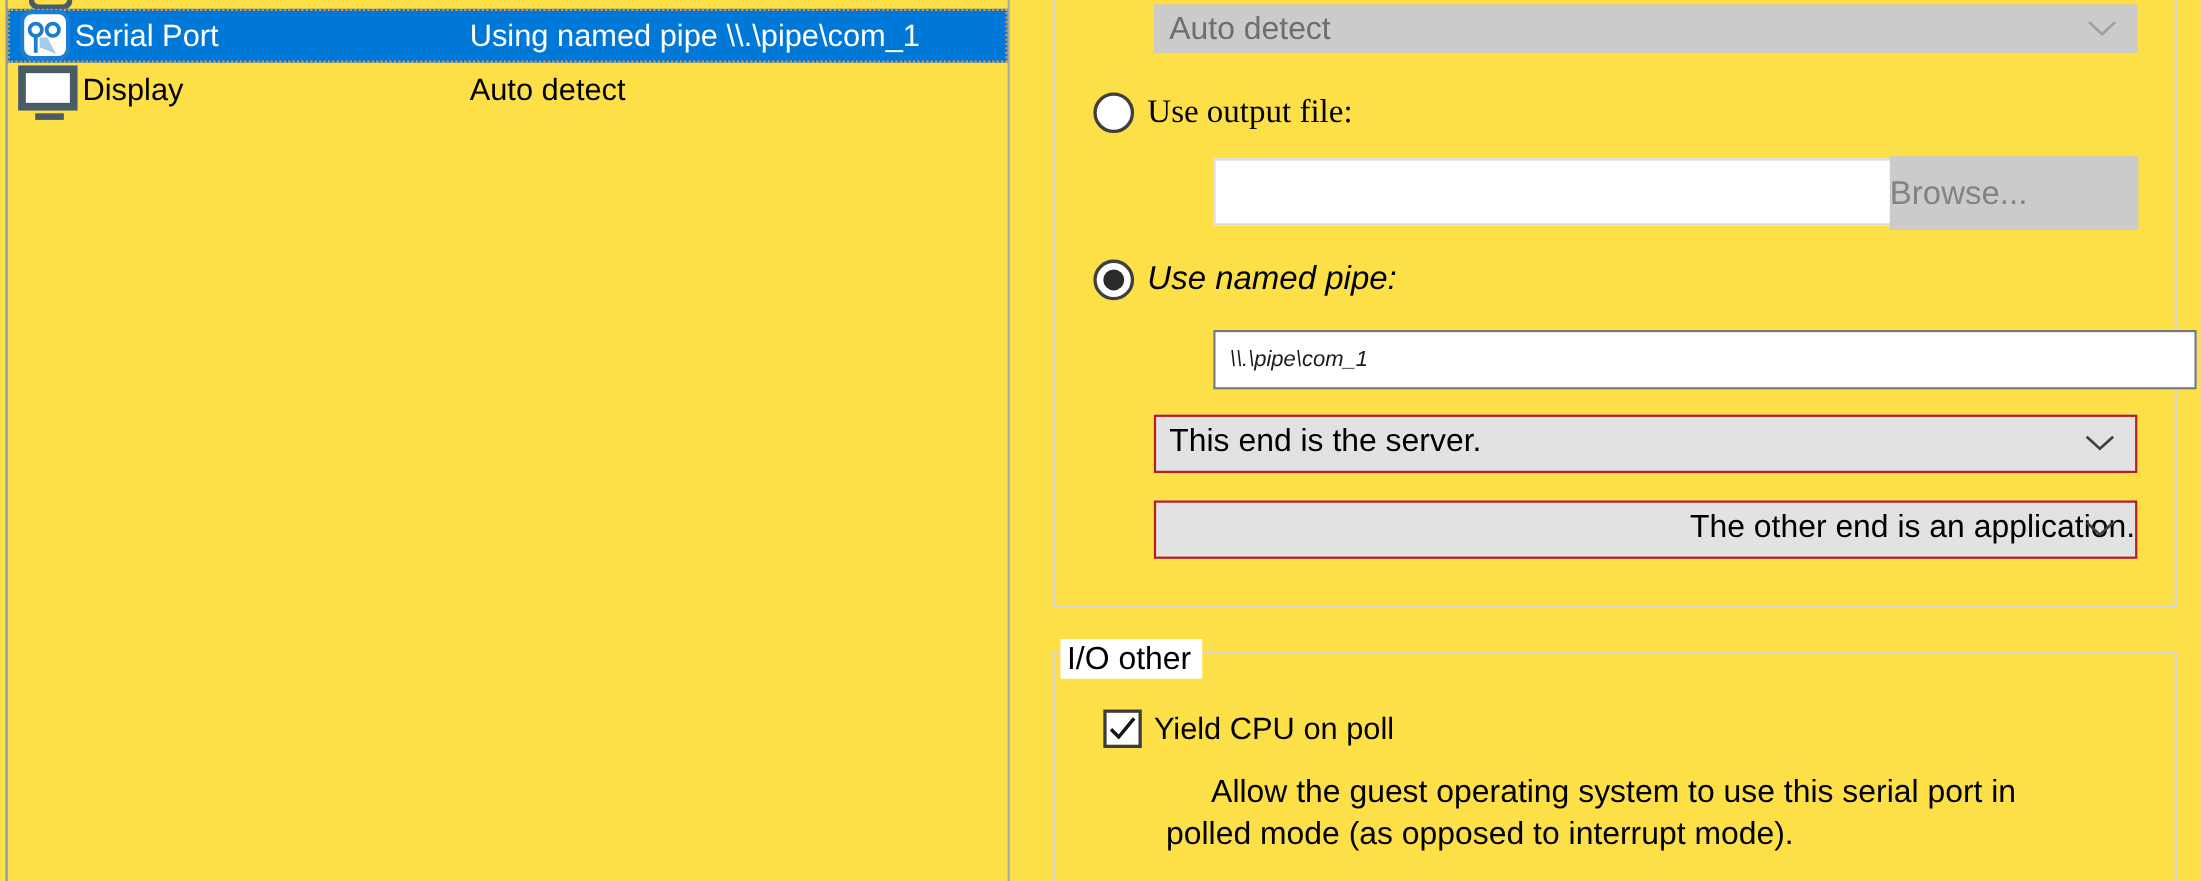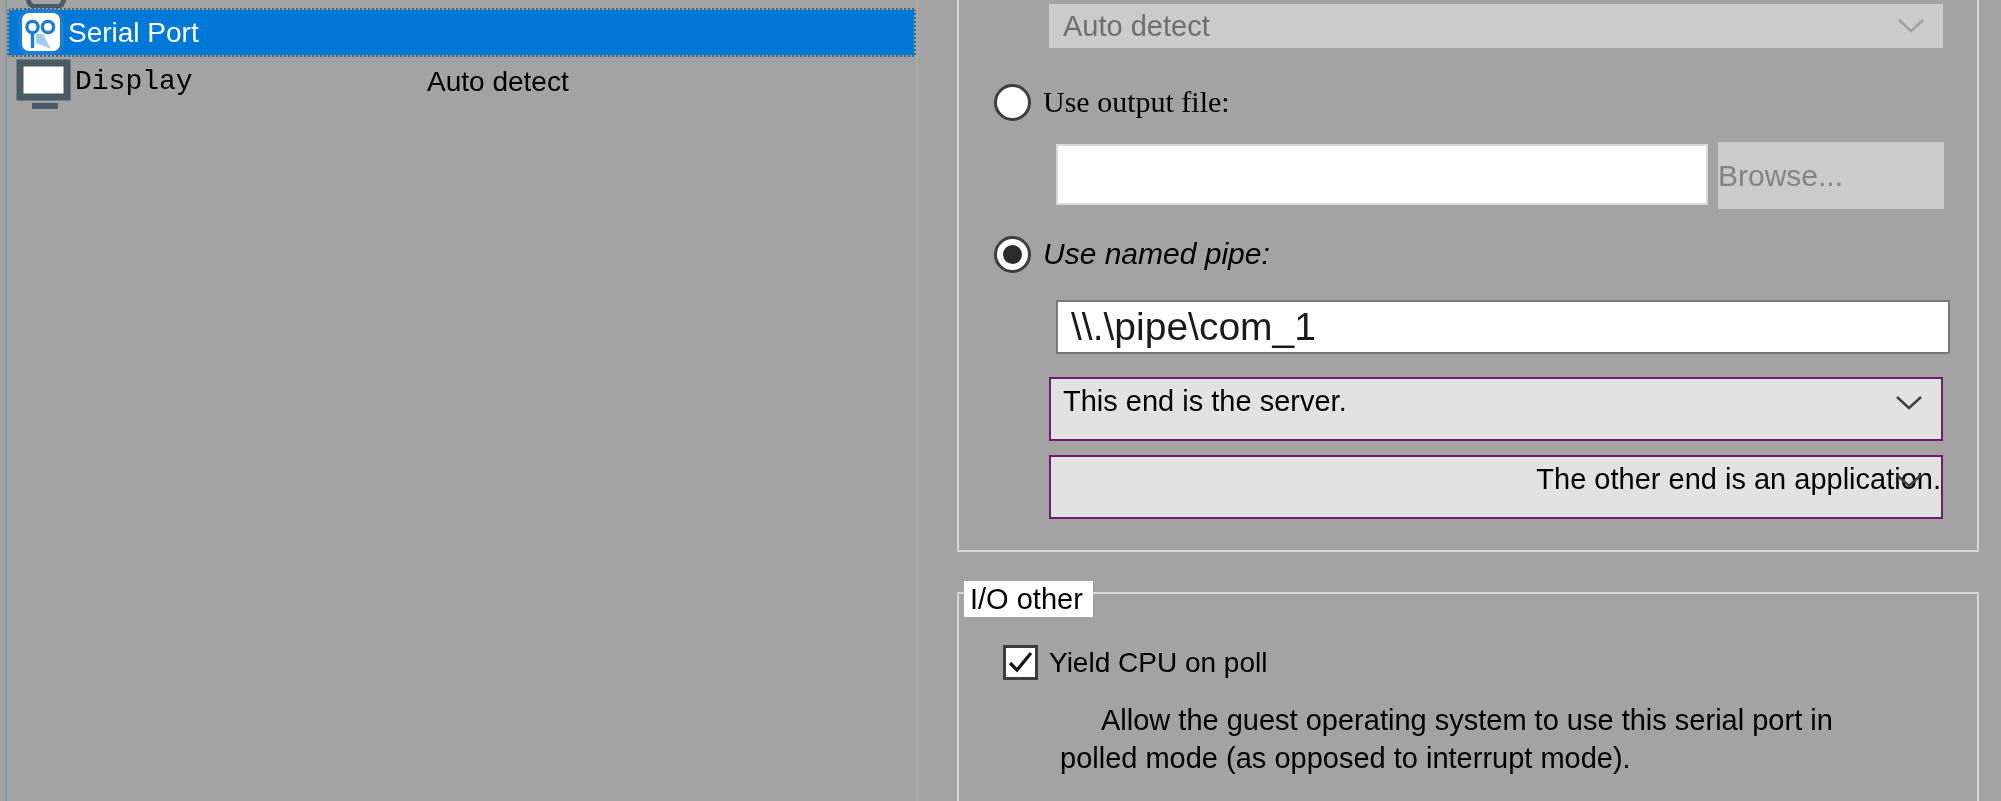--- a/index.html
+++ b/index.html
@@ -1,66 +1,66 @@
 <!DOCTYPE html>
 <html><head>
 <meta charset="utf-8">
 <style>
   * { margin:0; padding:0; box-sizing:border-box; }
   html,body { background:#fff; }
   body { font-family:"Liberation Sans","DejaVu Sans",sans-serif; }
-  .screen { position:relative; width:2001px; height:801px; background:#a3a3a3; overflow:hidden; }
+  .screen { position:relative; width:2001px; height:801px; background:#fde047; overflow:hidden; }
 
   
   .dlg-left-line   { position:absolute; left:5px;  top:0; width:2px; height:801px; background:#8c9aa6; }
   .list-right-line { position:absolute; left:916px; top:0; width:2px; height:801px; background:#a7abb0; }
 
   .partial-icon { position:absolute; left:26px; top:0; width:40px; height:9px;
     border-left:5px solid #4a5b68; border-right:5px solid #4a5b68; border-bottom:5px solid #4a5b68;
     border-radius:0 0 9px 9px; }
 
   .row { position:absolute; left:7px; width:909px; height:49px; font-size:28px; color:#000; }
   .row-serial { top:8px; background:#0078d7; color:#fff; outline:2px dotted #e8913f; outline-offset:-2px; }
   .row-display { top:57px; }
   .cell-device  { position:absolute; left:61px;  top:0; line-height:49px; white-space:nowrap; }
-  .row-display .cell-device { left:68px;font-family:Liberation Mono, monospace; }
+  .row-display .cell-device { left:68px; }
   .cell-summary { position:absolute; left:420px; top:0; line-height:49px; white-space:nowrap; }
   .icon-serial  { position:absolute; left:9px;  top:-1px; }
   .icon-display { position:absolute; left:5px;  top:1px; }
 
   
   .groupbox { position:absolute; border:2px solid #d6d6d6; background:transparent; }
   .gb-connection { left:957px; top:-12px; width:1022px; height:564px; }
   .gb-iomode     { left:957px; top:592px; width:1022px; height:240px; }
   .gb-label { position:absolute; left:964px; top:581px; background:#fff; padding:0 10px 0 6px;
     font-size:29px; color:#000; line-height:36px; }
 
   
-  .combo { position:absolute; left:1049px; width:894px; height:64px; background:#e2e2e2;
-    border:2px solid #701a75; font-size:29px; color:#000; line-height:44px; padding-left:12px;
+  .combo { position:absolute; left:1049px; width:894px; height:53px; background:#e2e2e2;
+    border:2px solid #b91c1c; font-size:29px; color:#000; line-height:44px; padding-left:12px;
     white-space:nowrap; overflow:hidden; }
   .combo .chev { position:absolute; right:18px; top:16px; color:#3f3f3f; }
   .combo-disabled { top:4px; height:44px; background:#cbcbcb; border:none; color:#6e6e6e;
     line-height:44px; padding-left:14px; }
   .combo-disabled .chev { top:14px; color:#a0a0a0; }
   .combo-near { top:377px; }
   .combo-far  { top:455px;text-align:right; }
 
   .radio { position:absolute; left:994px; width:37px; height:37px; border:3px solid #3f3f3f;
     border-radius:50%; background:#fff; }
   .radio-output { top:84px; }
   .radio-pipe   { top:236px; }
   .radio-checked::after { content:""; position:absolute; left:6px; top:6px; width:19px; height:19px;
     border-radius:50%; background:#2b2b2b; }
   .radio-label { position:absolute; left:1043px; font-size:30px; color:#000; line-height:42px; white-space:nowrap; }
   .lbl-output { top:81px;font-family:Liberation Serif, serif; }
   .lbl-pipe   { top:233px;font-style:italic; }
 
-  .txt-input { position:absolute; left:1056px; background:#fff; font-family:inherit;
-    font-size:39px; color:#1a1a1a; padding:0 0 0 13px; outline:none; }
+  .txt-input { position:absolute; left:1103px; background:#fff; font-family:inherit;
+    font-size:20px; color:#1a1a1a; padding:0 0 0 13px; outline:none;font-style:italic; }
   .input-outfile { top:144px; width:652px; height:61px; border:2px solid #d9d9d9; }
   .input-pipe    { top:300px; width:894px; height:54px; border:2px solid #787878; }
 
   .btn-browse { position:absolute; left:1718px; top:142px; width:226px; height:67px;
     background:#cbcbcb; border:none; font-family:inherit; font-size:30px; color:#7f8486;
     line-height:67px; text-align:left; }
 
   .checkbox { position:absolute; left:1003px; top:645px; width:35px; height:35px;
     background:#fff; border:3px solid #3c3c3c; }
   .checkbox svg { display:block; margin:1px 0 0 0; }
@@ -83,20 +83,21 @@
 
     <div class="row row-serial">
       <svg class="icon-serial" width="50" height="50" viewBox="0 0 50 50">
         <rect x="4" y="4" width="42" height="42" rx="9" fill="#ffffff" stroke="#1b7ed3" stroke-width="4"></rect>
         <polygon points="20,27 27,27 35,42 20,36" fill="#a4cbea"></polygon>
         <line x1="16.5" y1="26" x2="16.5" y2="41" stroke="#1b7ed3" stroke-width="3.4"></line>
         <circle cx="16.5" cy="20" r="5.6" fill="#ffffff" stroke="#1b7ed3" stroke-width="3.4"></circle>
         <circle cx="32" cy="20" r="5.6" fill="#ffffff" stroke="#1b7ed3" stroke-width="3.4"></circle>
       </svg>
       <span class="cell-device">Serial Port</span>
+      <span class="cell-summary">Using named pipe \\.\pipe\com_1</span>
     </div>
 
     <div class="row row-display">
       <svg class="icon-display" width="62" height="52" viewBox="0 0 62 52">
         <rect x="8" y="5" width="47" height="34" fill="#ffffff" stroke="#4a5b68" stroke-width="7"></rect>
         <rect x="20" y="45" width="26" height="6" fill="#4a5b68"></rect>
       </svg>
       <span class="cell-device">Display</span>
       <span class="cell-summary">Auto detect</span>
     </div>

